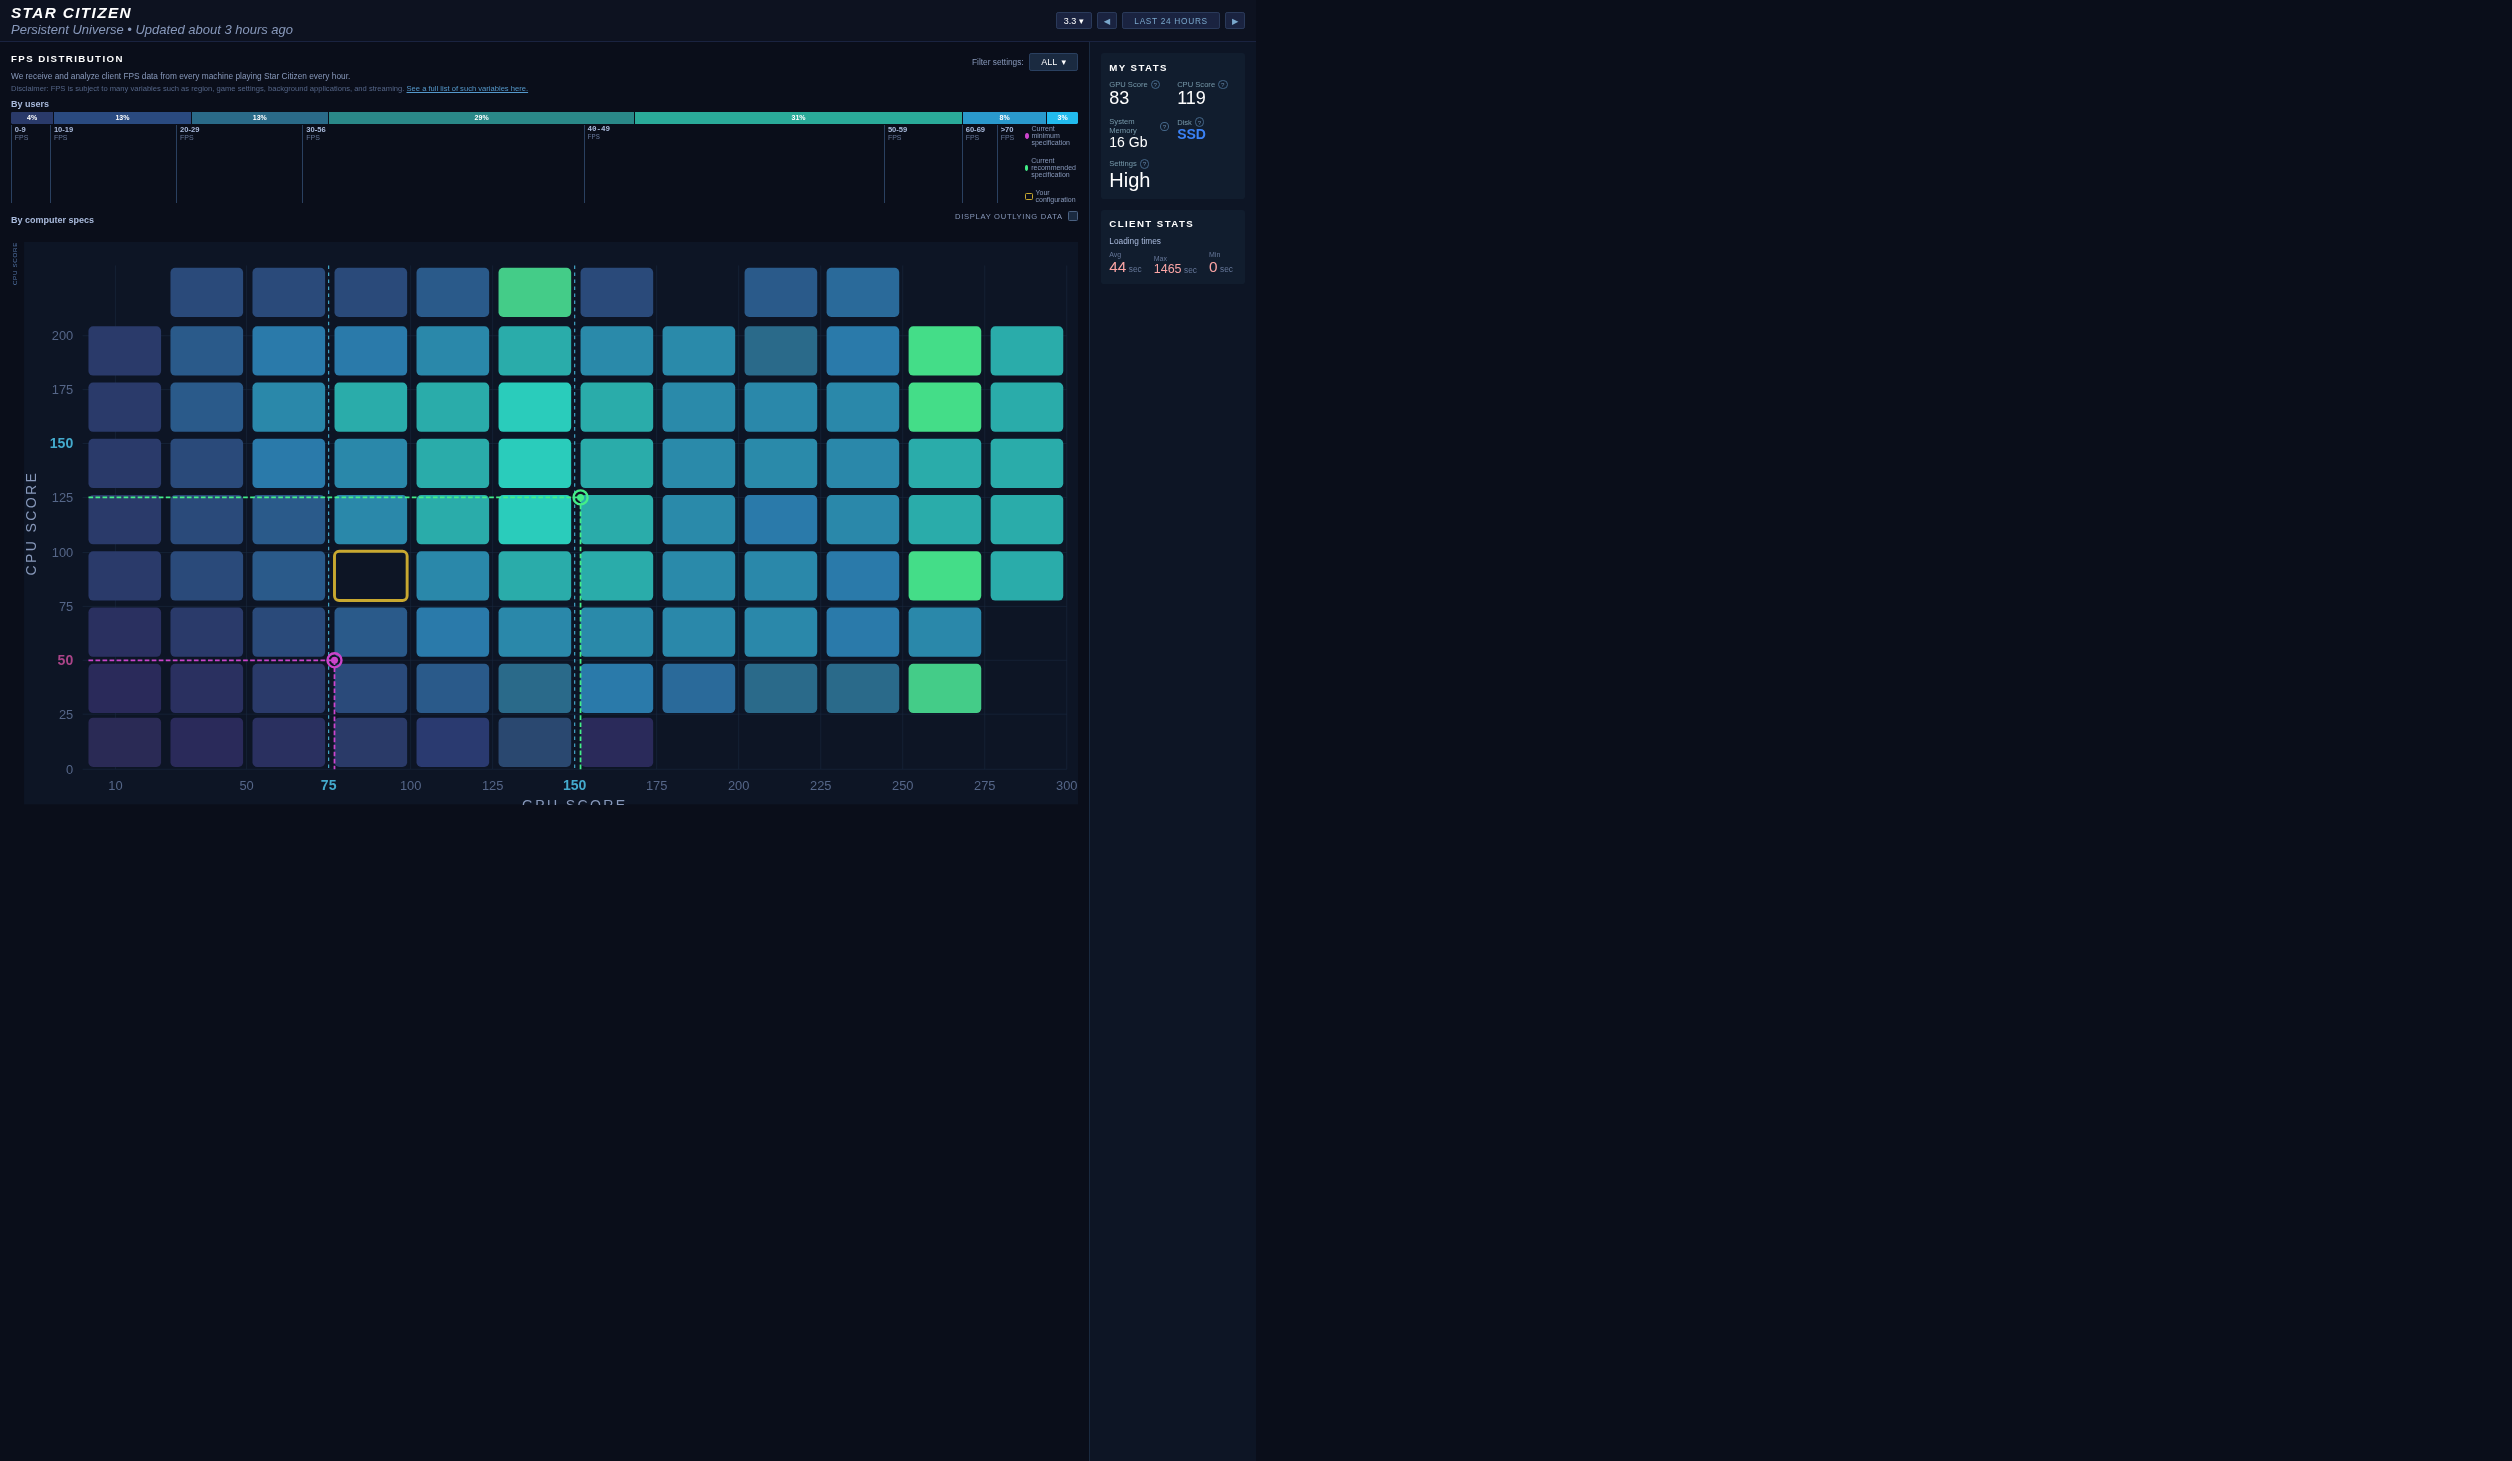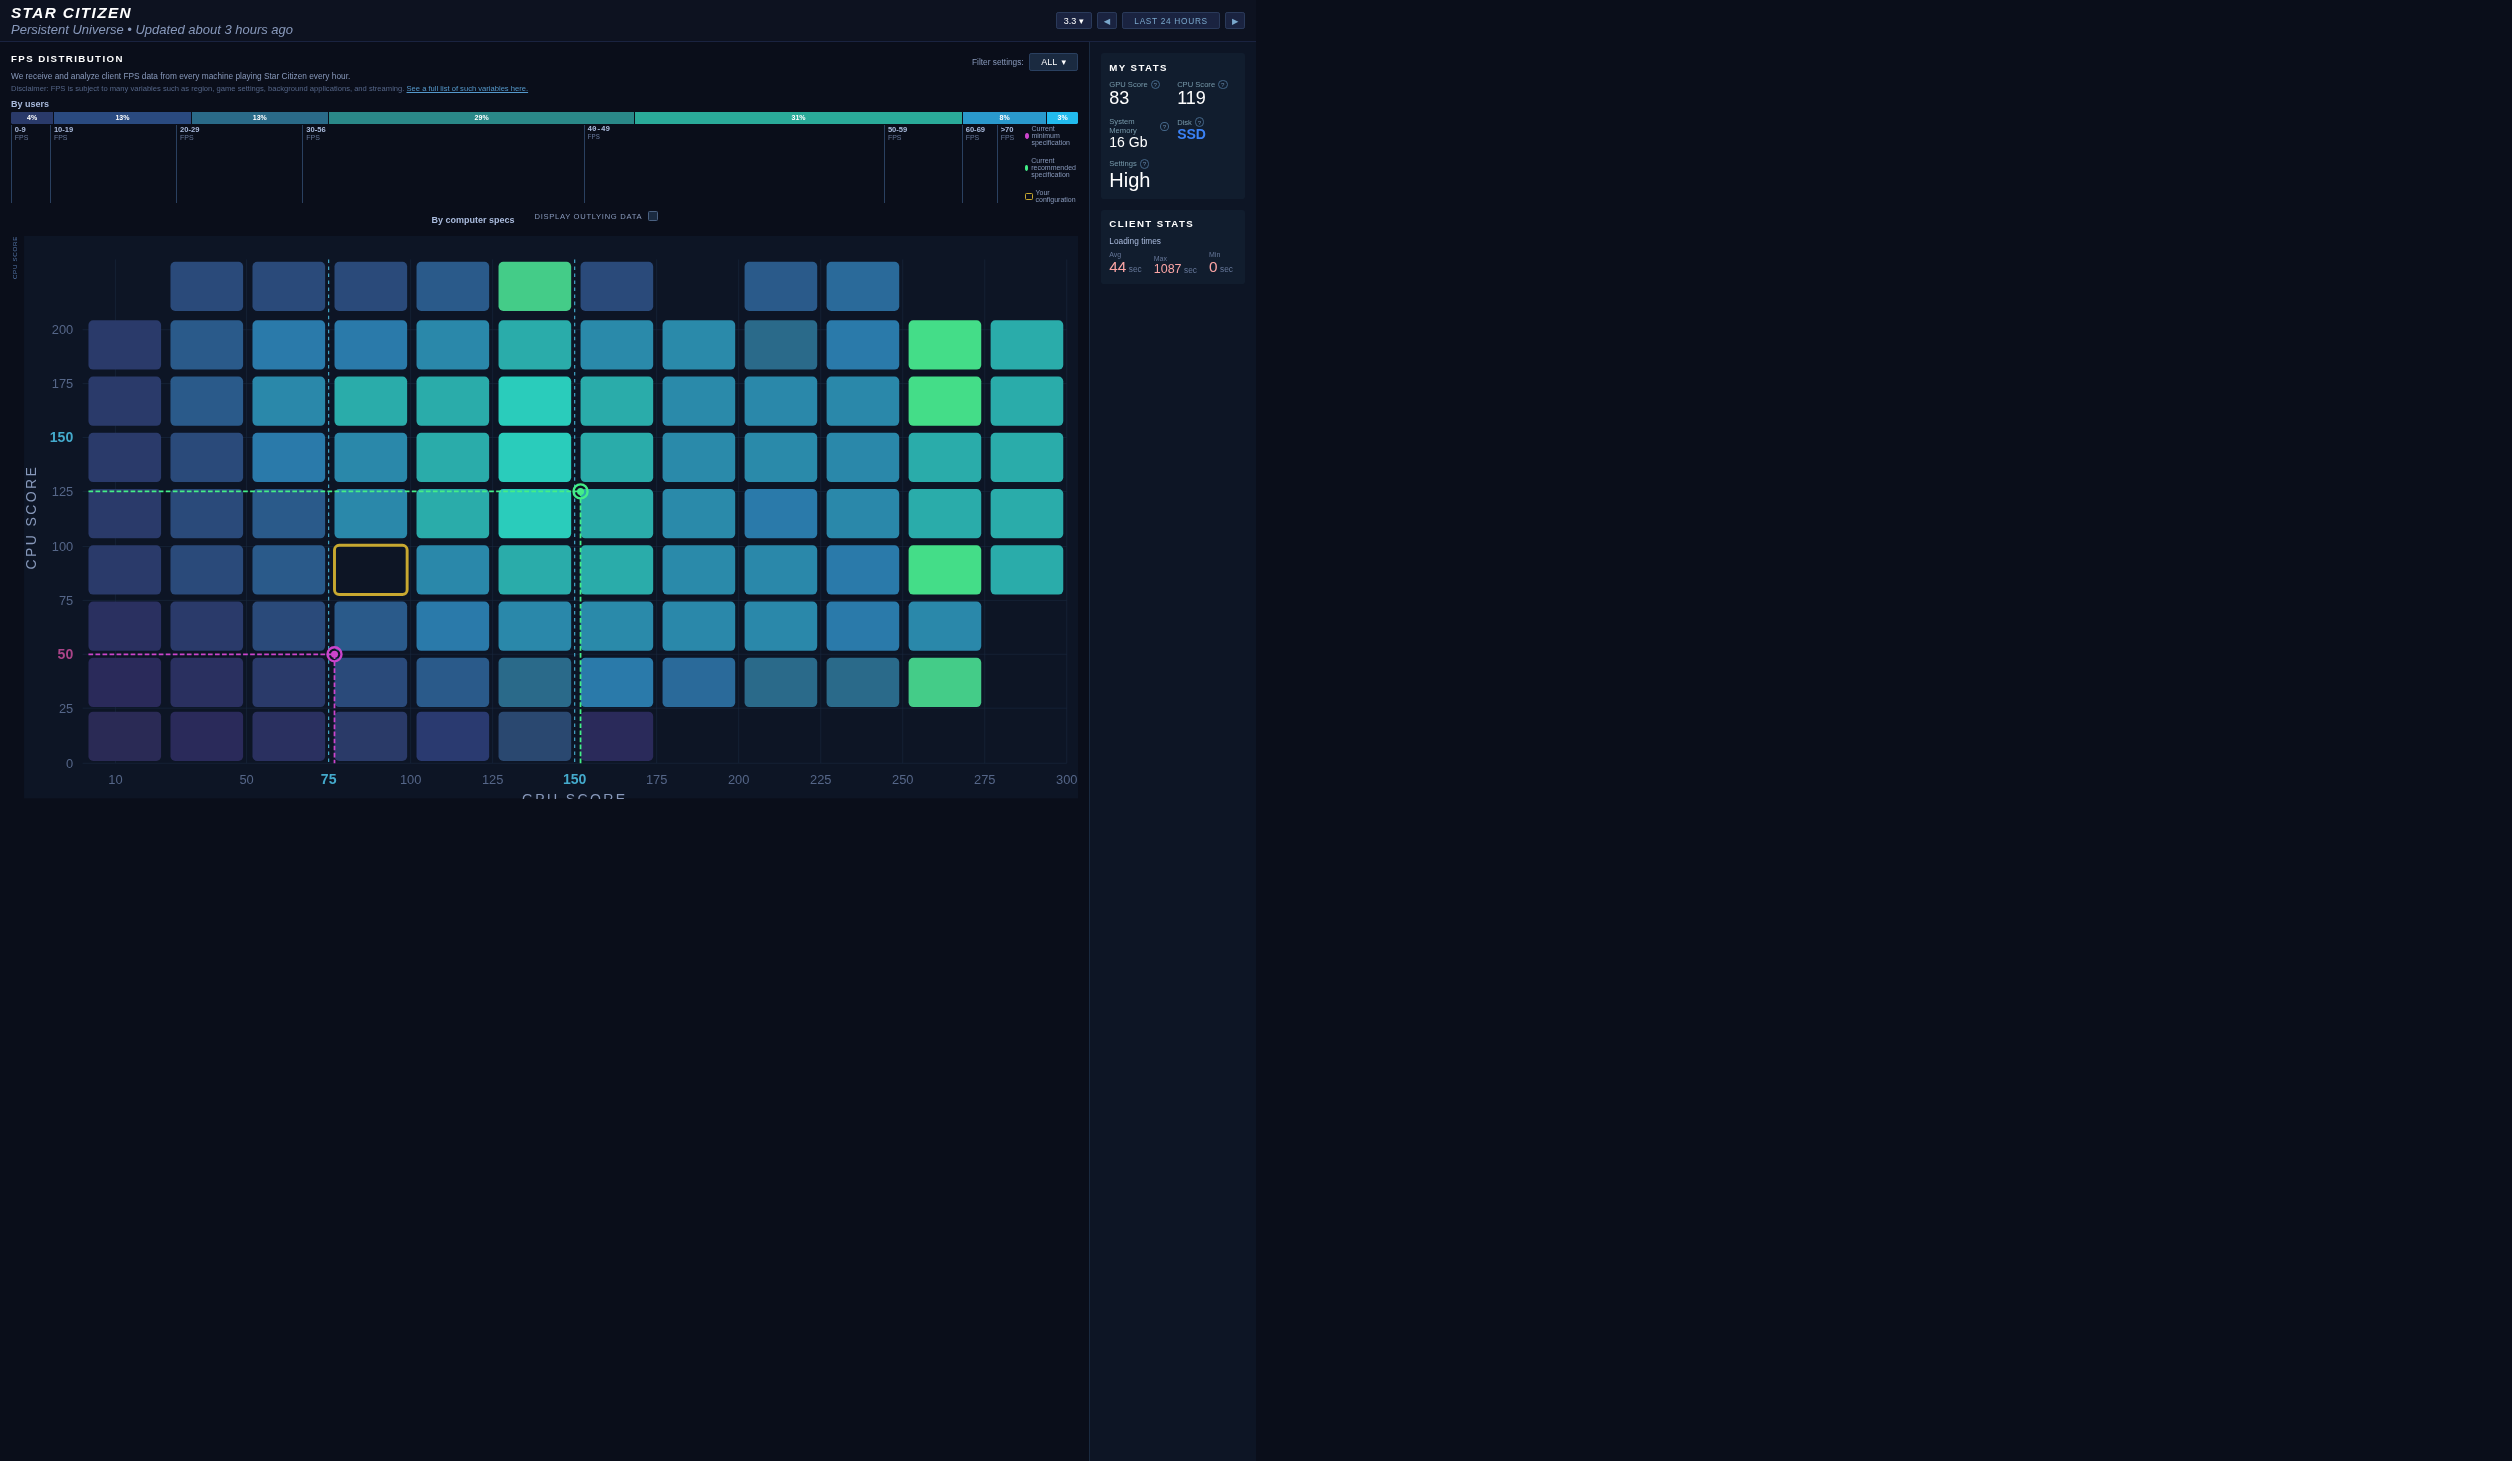--- a/index.html
+++ b/index.html
@@ -417,21 +417,21 @@
           <div class="legend-dot" style="background:#44ee88;border-color:#44ee88;"></div>
           <span>Current recommended specification</span>
         </div>
         <div class="legend-item">
           <div class="legend-box"></div>
           <span>Your configuration</span>
         </div>
       </div>
     </div>
 
-    <div style="display:flex;justify-content:center;align-items:center;margin-bottom:9px;">
+    <div style="display:flex;justify-content:space-between;align-items:center;margin-bottom:15px;">
       <div class="by-specs-label">By computer specs</div>
       <div class="display-outlying-row">
         <span class="display-outlying-text">DISPLAY OUTLYING DATA</span>
         <div class="outlying-checkbox"></div>
       </div>
     </div>
 
     <div class="chart-area">
       <div style="display:flex;flex-direction:column;justify-content:space-between;padding-right:2.8px;width:12.5px;margin-bottom:16.7px;">
         <div style="writing-mode:vertical-rl;transform:rotate(180deg);font-size:6.2px;color:#5577aa;letter-spacing:0.7px;text-align:center;">CPU SCORE</div>
@@ -675,21 +675,21 @@
         <div>
           <div class="loading-col-label">Avg</div>
           <div>
             <span class="loading-val">44</span>
             <span class="loading-unit">sec</span>
           </div>
         </div>
         <div>
           <div class="loading-col-label">Max</div>
           <div>
-            <span class="loading-val" style="font-size:12.5px;">1087</span>
+            <span class="loading-val" style="font-size:12.5px;">1465</span>
             <span class="loading-unit">sec</span>
           </div>
         </div>
         <div>
           <div class="loading-col-label">Min</div>
           <div>
             <span class="loading-val">0</span>
             <span class="loading-unit">sec</span>
           </div>
         </div>

